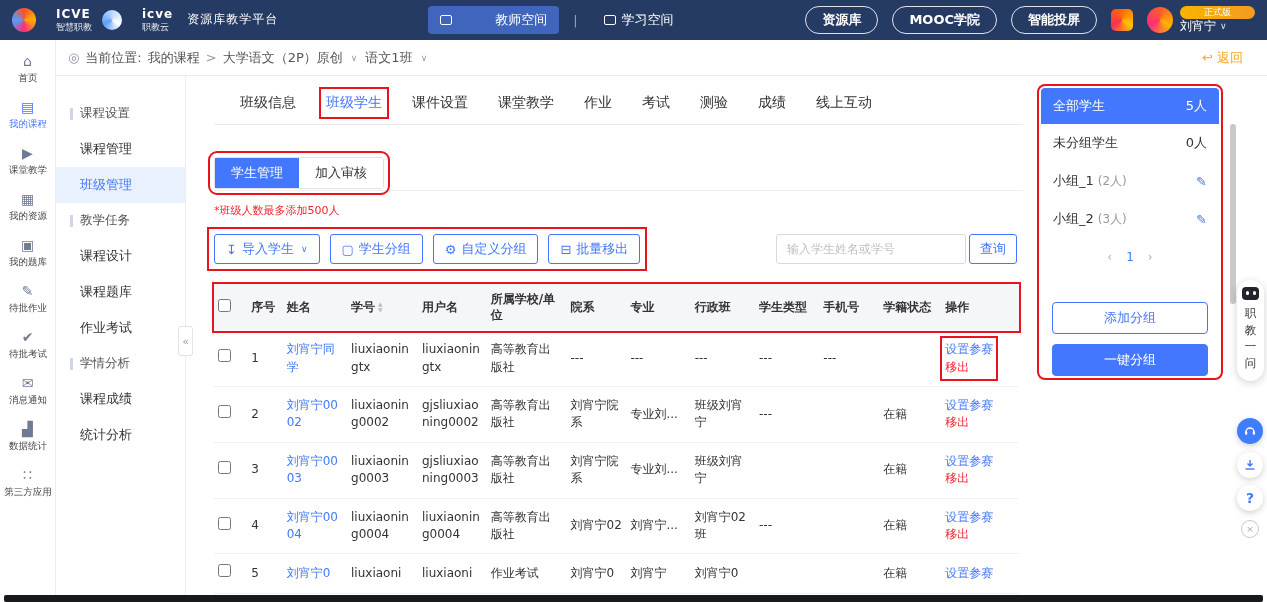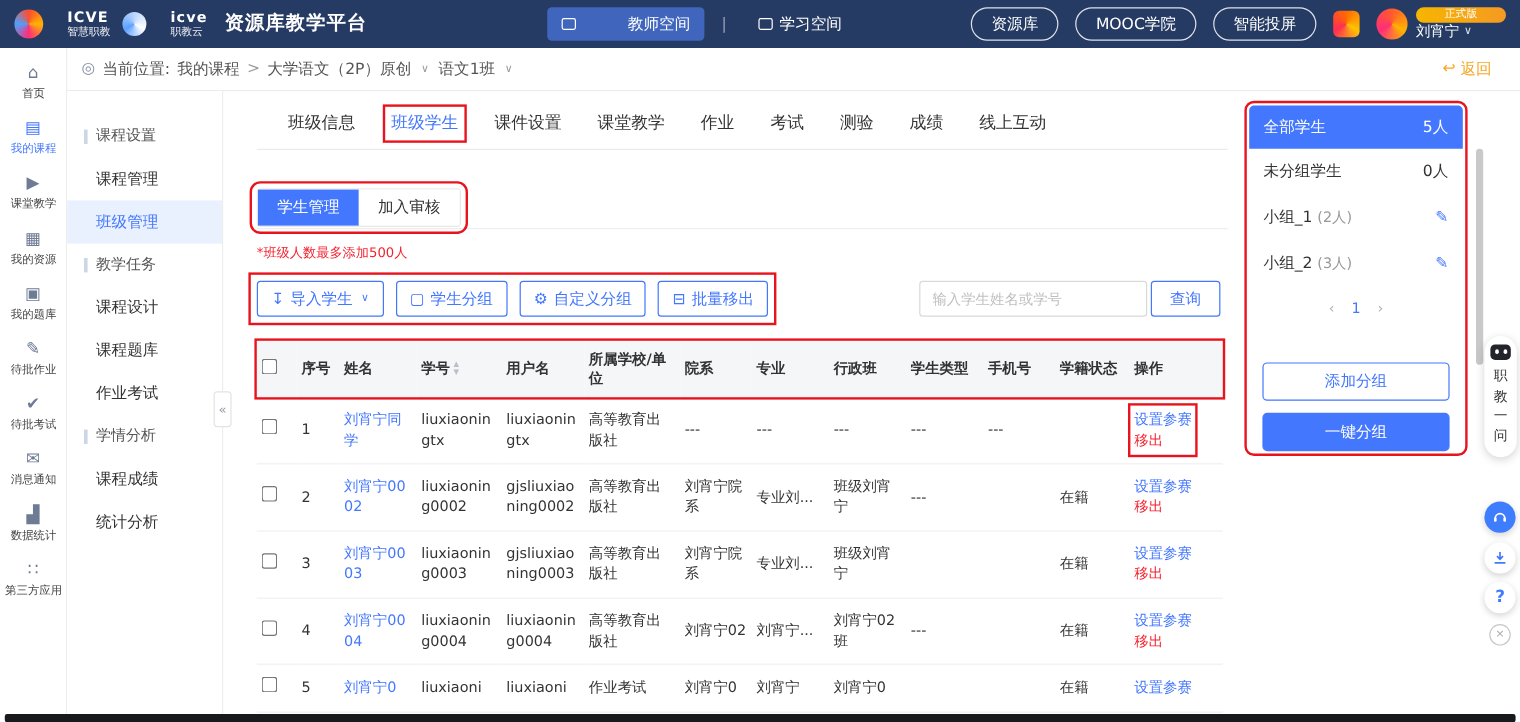--- a/index.html
+++ b/index.html
@@ -10,28 +10,28 @@
 
 .topbar{height:40px;background:#263b64;display:flex;align-items:center;padding:0 12px;color:#fff;}
 .brand{display:flex;align-items:center;gap:10px;}
 .logo{display:flex;align-items:center;gap:20px;}
 .swirl{border-radius:50%;flex:0 0 auto;}
 .swirl.s1{width:24px;height:24px;background:conic-gradient(#ff4d2e,#ffb400,#ff2d78,#4da0ff,#ff4d2e);}
 .swirl.s2{width:20px;height:20px;background:conic-gradient(#bcd8ff,#ffffff,#5aa0ff,#bcd8ff);}
 .logo-text{display:flex;flex-direction:column;line-height:1.15;}
 .logo-text b{font-size:12px;letter-spacing:1px;}
 .logo-text i{font-style:normal;font-size:9px;opacity:.92;}
-.platform-title{font-size:16px;font-weight:bold;margin-left:4px;letter-spacing:1px;}
+.platform-title{font-size:12px;font-weight:normal;margin-left:4px;letter-spacing:1px;}
 .space-nav{display:flex;align-items:center;gap:14px;margin-left:150px;font-size:13px;}
 .space-btn{display:flex;align-items:center;gap:6px;cursor:pointer;padding:5px 12px;border-radius:4px;}
 .space-btn.active{background:#3f65bd;gap:43px;}
 .sq-ic{width:12px;height:10px;border:1.5px solid #fff;border-radius:2px;display:inline-block;}
 .nav-sep{opacity:.5;}
 .header-right{margin-left:auto;display:flex;align-items:center;gap:14px;}
-.pill{border:1px solid rgba(255,255,255,.85);border-radius:14px;padding:4px 16px;font-size:13px;cursor:pointer;background:transparent;color:#fff;font-family:inherit;white-space:nowrap;}
+.pill{border:1px solid rgba(255,255,255,.85);border-radius:14px;padding:4px 16px;font-size:13px;cursor:pointer;background:transparent;color:#fff;font-family:inherit;white-space:nowrap;font-weight:bold;}
 .mini-logo{width:22px;height:22px;border-radius:5px;background:conic-gradient(#ff6a00,#ffc400,#ff2d55,#ff6a00);}
 .user-block{display:flex;align-items:center;gap:7px;}
 .avatar{width:26px;height:26px;border-radius:50%;background:conic-gradient(#ff5a2e,#ffb400,#ff2d78,#ff5a2e);}
 .user-meta{display:flex;flex-direction:column;align-items:flex-start;line-height:1.25;}
 .ver-badge{background:linear-gradient(90deg,#f7b500,#f59a23);color:#fff;font-size:9px;border-radius:8px;padding:1px 24px;white-space:nowrap;}
 .user-name{font-size:12px;display:flex;gap:4px;align-items:center;cursor:pointer;white-space:nowrap;}
 .caret{font-size:9px;opacity:.85;}
 
 
 .below{display:flex;height:562px;}
@@ -70,21 +70,21 @@
 .note{color:#f5222d;font-size:11px;margin-top:12px;}
 .toolbar{display:flex;align-items:center;margin-top:16px;padding-right:6px;}
 .tool-group{display:flex;gap:10px;}
 .tools-annot{outline:2px solid #e8131d;outline-offset:5px;}
 .tbtn{display:inline-flex;align-items:center;gap:5px;height:30px;padding:0 11px;border:1px solid #4377fe;border-radius:3px;background:#fff;color:#4377fe;font-size:13px;cursor:pointer;font-family:inherit;white-space:nowrap;}
 .tbtn .tic{font-size:13px;line-height:1;}
 .tbtn .chev{font-size:9px;margin-left:2px;}
 .search-area{margin-left:auto;display:flex;gap:3px;align-items:center;}
 .search-input{width:190px;height:30px;border:1px solid #d9d9d9;border-radius:3px;padding:0 10px;font-size:12px;font-family:inherit;color:#333;outline:none;}
 .search-input::placeholder{color:#bfbfbf;}
-.qbtn{width:58px;height:30px;border:1px solid #4377fe;border-radius:3px;background:#fff;color:#4377fe;font-size:13px;cursor:pointer;font-family:inherit;}
+.qbtn{width:48px;height:30px;border:1px solid #4377fe;border-radius:3px;background:#fff;color:#4377fe;font-size:13px;cursor:pointer;font-family:inherit;}
 
 .tablewrap{margin-top:20px;padding-right:4px;}
 table.students{width:100%;border-collapse:collapse;table-layout:fixed;font-size:12px;}
 thead{background:#f5f6f8;}
 thead.annot{outline:2px solid #e8131d;}
 th{font-weight:bold;text-align:left;padding:8px 4px;color:#333;line-height:1.3;font-size:12px;word-break:break-all;}
 td{padding:10px 4px;color:#333;border-bottom:1px solid #f0f0f0;word-break:break-all;line-height:1.45;vertical-align:middle;}
 .chk{width:13px;height:13px;cursor:pointer;}
 .link-blue{color:#4377fe;cursor:pointer;}
 .link-red{color:#f5222d;cursor:pointer;}

